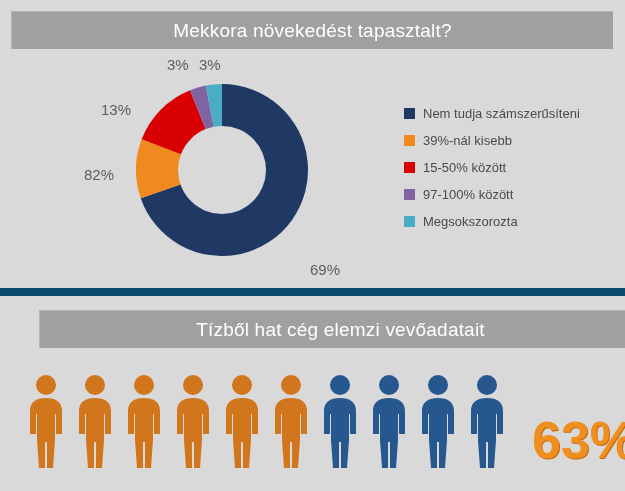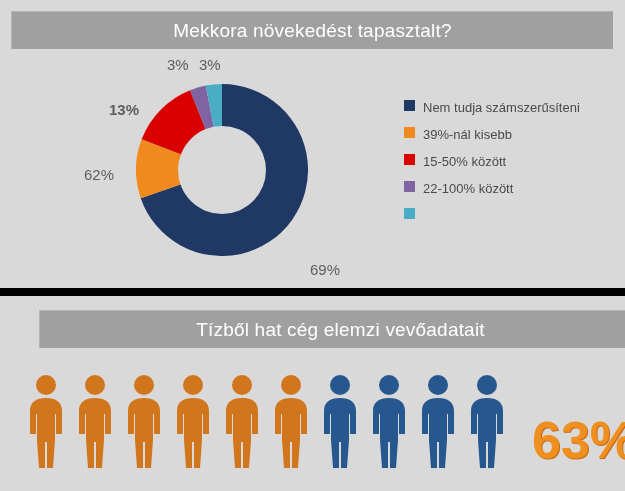--- a/index.html
+++ b/index.html
@@ -10,21 +10,21 @@
     width: 625px;
     height: 491px;
     background: #ffffff;
     font-family: "Liberation Sans", sans-serif;
     overflow: hidden;
   }
   .infographic {
     position: relative;
     width: 625px;
     height: 491px;
-    background: #000000;
+    background: #0c4a6e;
   }
 
   
   .panel {
     position: absolute;
     left: 0;
     width: 625px;
     background: #d9d9d9;
     box-sizing: border-box;
   }
@@ -72,33 +72,34 @@
   #donut-svg { display: block; }
 
   .pct-label {
     position: absolute;
     color: #5e5e5e;
     font-size: 15px;
     white-space: nowrap;
   }
   #pct-label-0 { left: 310px; top: 213px; margin-top: 48px; }   
   #pct-label-1 { left: 84px;  top: 166px; }   
-  #pct-label-2 { left: 109px; top: 101px; font-weight: bold; }   
+  #pct-label-2 { left: 101px; top: 101px; }   
   #pct-label-3 { left: 167px; top: 56px;  }   
   #pct-label-4 { left: 199px; top: 56px;  }   
 
   
   #donut-legend {
     position: absolute;
     left: 404px;
     top: 100px;
     width: 215px;
   }
   .legend-item {
     display: flex;
+    align-items: center;
     height: 27px;
   }
   .legend-swatch {
     width: 11px;
     height: 11px;
     margin-right: 8px;
     flex: 0 0 auto;
   }
   .legend-label {
     color: #4a4a4a;
@@ -147,44 +148,45 @@
             <path d="M 86 86 L 4.729929590538518 114.12784484529828 A 86 86 0 0 1 5.663284017200823 55.30778494309904 Z" fill="#f08a1e"></path>
             <path d="M 86 86 L 5.663284017200823 55.30778494309904 A 86 86 0 0 1 54.03702881321186 6.160357760617742 Z" fill="#d80000"></path>
             <path d="M 86 86 L 54.03702881321186 6.160357760617742 A 86 86 0 0 1 69.7243929850047 1.5541320354072354 Z" fill="#8064a2"></path>
             <path d="M 86 86 L 69.7243929850047 1.5541320354072354 A 86 86 0 0 1 85.99999999999999 0 Z" fill="#4bacc6"></path>
           </g>
         <circle cx="86" cy="86" r="44" fill="#d9d9d9"></circle>
       </svg>
     </div>
 
     <span class="pct-label" id="pct-label-0">69%</span>
-    <span class="pct-label" id="pct-label-1">62%</span>
+    <span class="pct-label" id="pct-label-1">82%</span>
     <span class="pct-label" id="pct-label-2">13%</span>
     <span class="pct-label" id="pct-label-3">3%</span>
     <span class="pct-label" id="pct-label-4">3%</span>
 
     <div id="donut-legend">
         <div class="legend-item">
           <span class="legend-swatch" style="background: rgb(31, 56, 100);"></span>
           <span class="legend-label">Nem tudja számszerűsíteni</span>
         </div>
         <div class="legend-item">
           <span class="legend-swatch" style="background: rgb(240, 138, 30);"></span>
           <span class="legend-label">39%-nál kisebb</span>
         </div>
         <div class="legend-item">
           <span class="legend-swatch" style="background: rgb(216, 0, 0);"></span>
           <span class="legend-label">15-50% között</span>
         </div>
         <div class="legend-item">
           <span class="legend-swatch" style="background: rgb(128, 100, 162);"></span>
-          <span class="legend-label">22-100% között</span>
+          <span class="legend-label">97-100% között</span>
         </div>
         <div class="legend-item">
           <span class="legend-swatch" style="background: rgb(75, 172, 198);"></span>
+          <span class="legend-label">Megsokszorozta</span>
         </div>
       </div>
   </div>
 
   <div class="panel" id="panel-people">
     <div class="title-bar" id="title-bar-people">
       <span class="title-text">Tízből hat cég elemzi vevőadatait</span>
     </div>
   </div>
 

